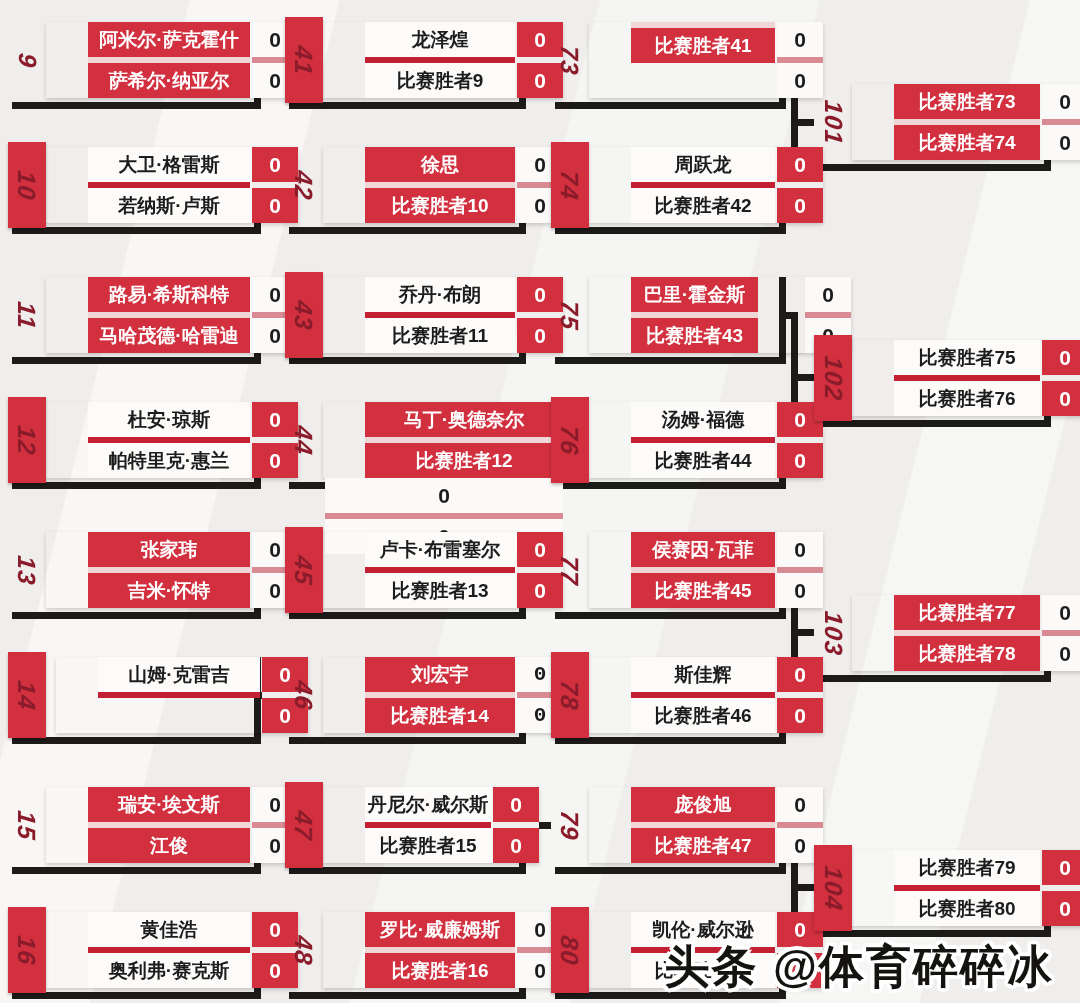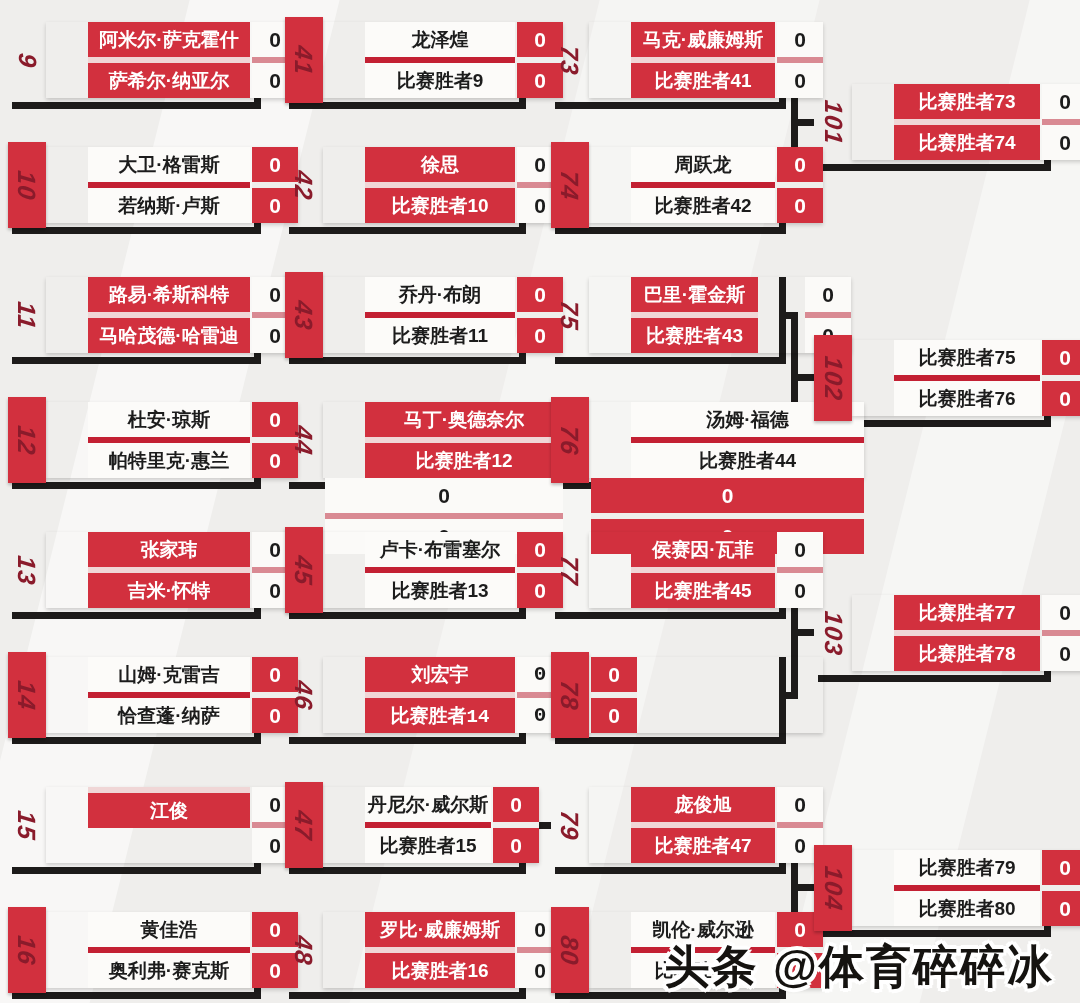--- a/index.html
+++ b/index.html
@@ -164,44 +164,44 @@
       <div class="sdiv"></div>
       <div class="cell s1">0</div>
     </div>
   </div>
       <div class="bracket-line" style="left: 12px; top: 737px; width: 249px; height: 7px;"></div>
       <div class="bracket-line" style="left: 254px; top: 657px; width: 7px; height: 87px;"></div>
       <div class="bracket-line" style="left: 261px; top: 691.5px; width: 24px; height: 7px;"></div>
       <div class="num-slot tabbed" style="left: 8px; top: 652px;">
         <span class="match-num">14</span>
       </div>
-      <div class="match-box style-white" style="left: 46px; top: 657px; width: 252px;">
+      <div class="match-box style-white" style="left: 56px; top: 657px; width: 252px;">
     <div class="names">
       <div class="prow">
             <span class="pname p0">山姆·克雷吉</span>
           </div>
       <div class="ndiv"></div>
-      <div class="prow">
-            <span class="pname p1">恰查蓬·纳萨</span>
-          </div>
     </div>
     <div class="scores">
       <div class="cell s0">0</div>
       <div class="sdiv"></div>
       <div class="cell s1">0</div>
     </div>
   </div>
       <div class="bracket-line" style="left: 12px; top: 867px; width: 249px; height: 7px;"></div>
       <div class="bracket-line" style="left: 254px; top: 787px; width: 7px; height: 87px;"></div>
       <div class="bracket-line" style="left: 261px; top: 821.5px; width: 24px; height: 7px;"></div>
       <div class="num-slot" style="left: 8px; top: 782px;">
         <span class="match-num">15</span>
       </div>
       <div class="match-box style-red" style="left: 46px; top: 787px; width: 252px;">
     <div class="names">
+      <div class="prow">
+            <span class="pname p0">瑞安·埃文斯</span>
+          </div>
       <div class="ndiv"></div>
       <div class="prow">
             <span class="pname p1">江俊</span>
           </div>
     </div>
     <div class="scores">
       <div class="cell s0">0</div>
       <div class="sdiv"></div>
       <div class="cell s1">0</div>
     </div>
@@ -405,23 +405,20 @@
     </div>
   </div>
       <div class="bracket-line" style="left: 555px; top: 102px; width: 231px; height: 7px;"></div>
       <div class="bracket-line" style="left: 779px; top: 22px; width: 7px; height: 87px;"></div>
       <div class="bracket-line" style="left: 786px; top: 56.5px; width: 12px; height: 7px;"></div>
       <div class="num-slot" style="left: 551px; top: 17px;">
         <span class="match-num">73</span>
       </div>
       <div class="match-box style-red" style="left: 589px; top: 22px; width: 234px;">
     <div class="names">
-      <div class="prow">
-            <span class="pname p0">马克·威廉姆斯</span>
-          </div>
       <div class="ndiv"></div>
       <div class="prow">
             <span class="pname p1">比赛胜者41</span>
           </div>
     </div>
     <div class="scores">
       <div class="cell s0">0</div>
       <div class="sdiv"></div>
       <div class="cell s1">0</div>
     </div>
@@ -469,21 +466,21 @@
       <div class="sdiv"></div>
       <div class="cell s1">0</div>
     </div>
   </div>
       <div class="bracket-line" style="left: 555px; top: 482px; width: 231px; height: 7px;"></div>
       <div class="bracket-line" style="left: 779px; top: 402px; width: 7px; height: 87px;"></div>
       <div class="bracket-line" style="left: 786px; top: 436.5px; width: 12px; height: 7px;"></div>
       <div class="num-slot tabbed" style="left: 551px; top: 397px;">
         <span class="match-num">76</span>
       </div>
-      <div class="match-box style-white" style="left: 589px; top: 402px; width: 275px; flex-direction: column;">
+      <div class="match-box style-white" style="left: 589px; top: 402px; width: 234px;">
     <div class="names">
       <div class="prow">
             <span class="pname p0">汤姆·福德</span>
           </div>
       <div class="ndiv"></div>
       <div class="prow">
             <span class="pname p1">比赛胜者44</span>
           </div>
     </div>
     <div class="scores">
@@ -514,20 +511,29 @@
       <div class="cell s1">0</div>
     </div>
   </div>
       <div class="bracket-line" style="left: 555px; top: 737px; width: 231px; height: 7px;"></div>
       <div class="bracket-line" style="left: 779px; top: 657px; width: 7px; height: 87px;"></div>
       <div class="bracket-line" style="left: 786px; top: 691.5px; width: 12px; height: 7px;"></div>
       <div class="num-slot tabbed" style="left: 551px; top: 652px;">
         <span class="match-num">78</span>
       </div>
       <div class="match-box style-white" style="left: 589px; top: 657px; width: 234px;">
+    <div class="names">
+      <div class="prow">
+            <span class="pname p0">斯佳辉</span>
+          </div>
+      <div class="ndiv"></div>
+      <div class="prow">
+            <span class="pname p1">比赛胜者46</span>
+          </div>
+    </div>
     <div class="scores">
       <div class="cell s0">0</div>
       <div class="sdiv"></div>
       <div class="cell s1">0</div>
     </div>
   </div>
       <div class="bracket-line" style="left: 555px; top: 867px; width: 231px; height: 7px;"></div>
       <div class="bracket-line" style="left: 779px; top: 787px; width: 7px; height: 87px;"></div>
       <div class="bracket-line" style="left: 786px; top: 821.5px; width: 12px; height: 7px;"></div>
       <div class="num-slot" style="left: 551px; top: 782px;">

